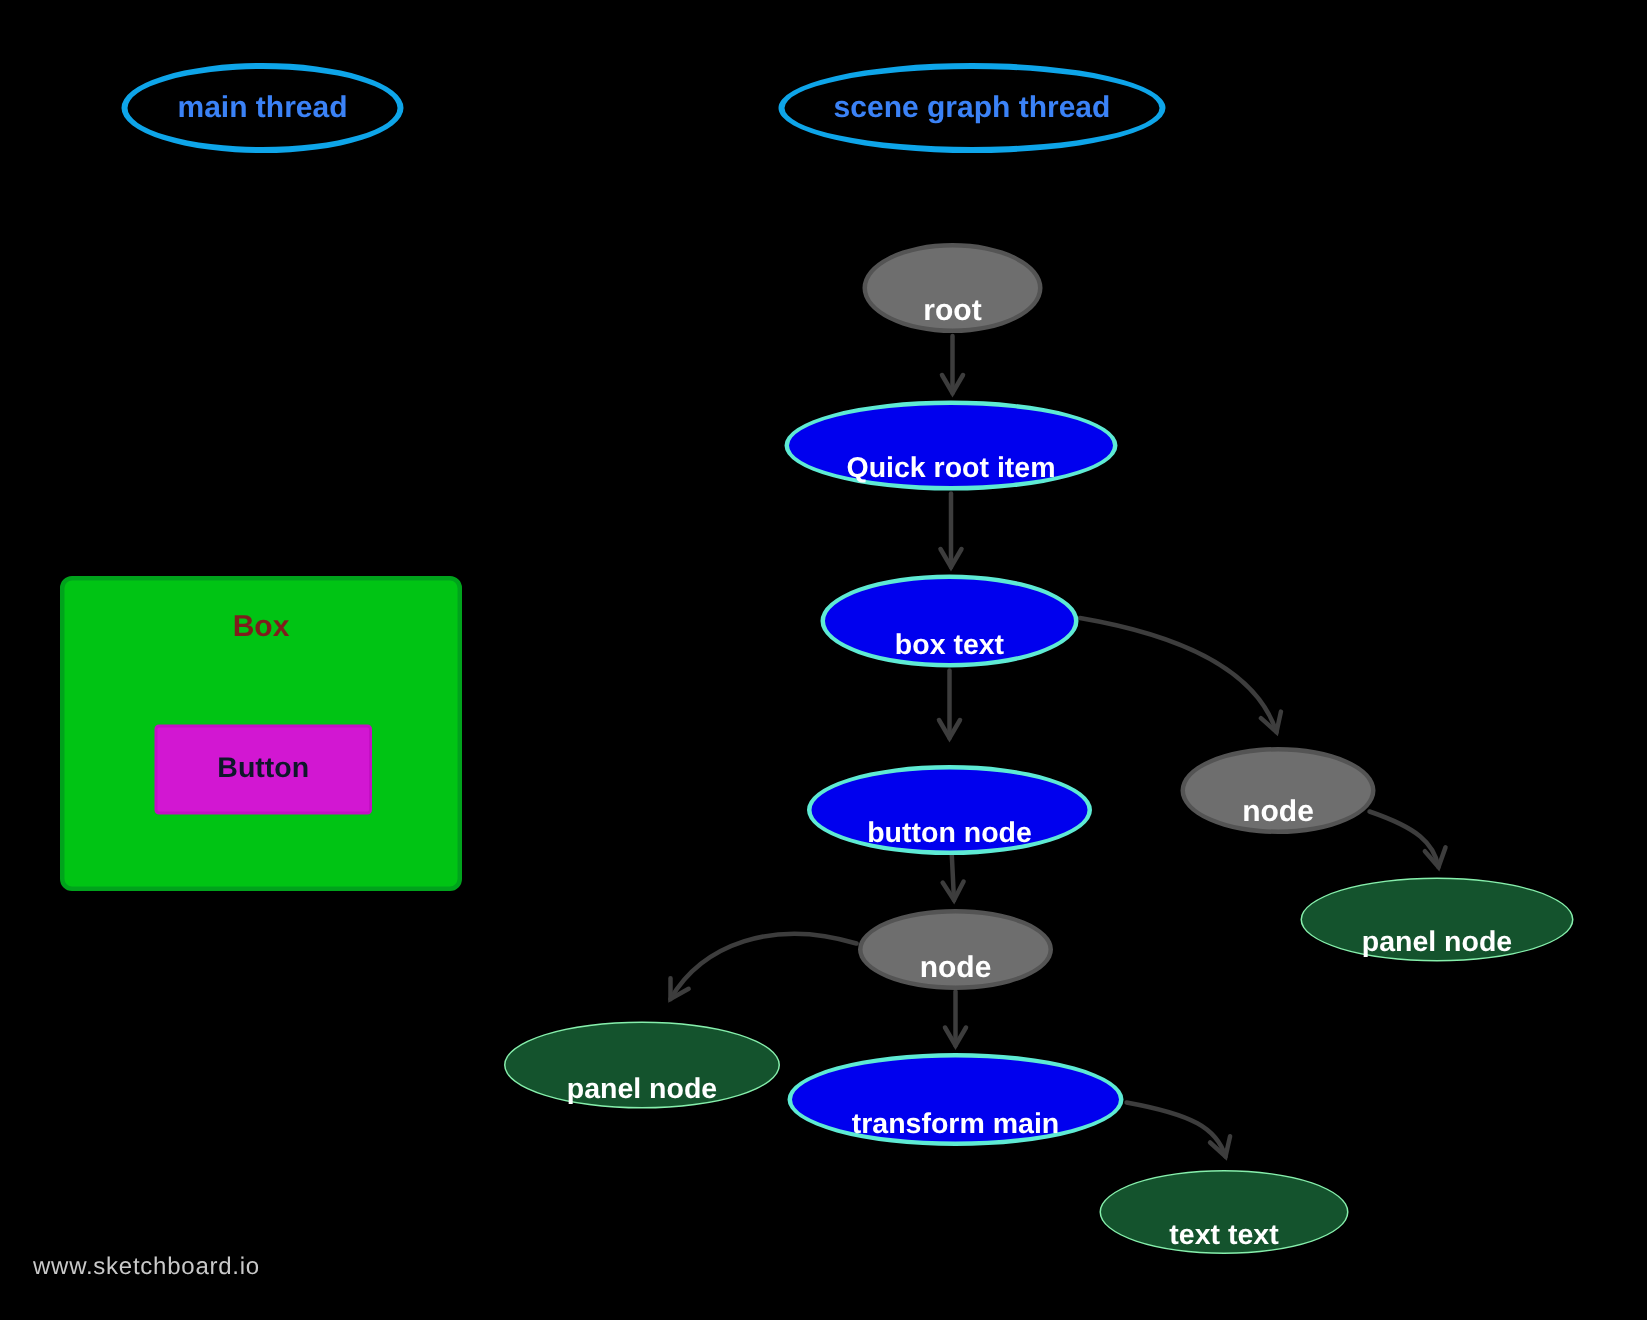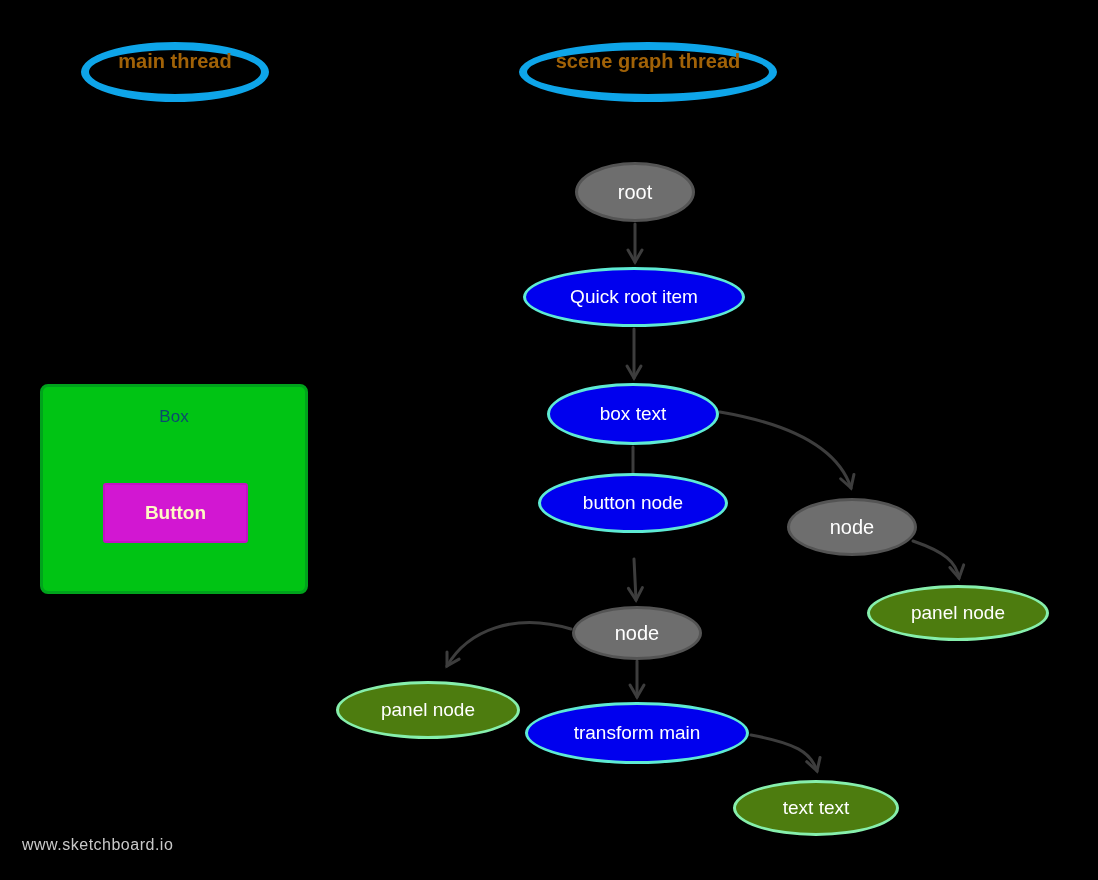--- a/index.html
+++ b/index.html
@@ -20,55 +20,55 @@
   .edge {
     fill: none;
     stroke: #3d3d3d;
     stroke-width: 3;
     stroke-linecap: round;
   }
   
   .thread {
     position: absolute;
     transform: translate(-50%, -50%);
-    border: 8px solid #0ea5e9;
+    border: 4px solid #0ea5e9;
     border-radius: 50%;
     display: flex;
-    align-items: flex-start;
+    align-items: center;
     justify-content: center;
-    color: #a16207;
+    color: #3b82f6;
     font-weight: bold;
     font-size: 20px;
     box-sizing: border-box;
   }
   .thread-main  { left: 175px; top: 72px; width: 188px; height: 60px; }
   .thread-scene { left: 648px; top: 72px; width: 258px; height: 60px; }
 
   
   .node {
     position: absolute;
     transform: translate(-50%, -50%);
     border-radius: 50%;
     display: flex;
-    align-items: center;
+    align-items: flex-end;
     justify-content: center;
     color: #ffffff;
-    font-weight: normal;
+    font-weight: bold;
     font-size: 19px;
     box-sizing: border-box;
     white-space: nowrap;
   }
   .node-gray { background: #6e6e6e; border: 3px solid #545454; }
   .node-blue { background: #0000ee; border: 3px solid #5eead4; }
-  .node-red  { background: #4d7c0f; border: 3px solid #86efac; }
+  .node-red  { background: #14532d; border: 1px solid #86efac; }
 
   .n-root        { left: 635px; top: 192px; width: 120px; height: 60px; font-size: 20px; }
   .n-quick       { left: 634px; top: 297px; width: 222px; height: 60px; }
   .n-boxnode     { left: 633px; top: 414px; width: 172px; height: 62px; }
-  .n-buttonnode  { left: 633px; top: 503px; width: 190px; height: 60px; }
+  .n-buttonnode  { left: 633px; top: 540px; width: 190px; height: 60px; }
   .n-node-a      { left: 852px; top: 527px; width: 130px; height: 58px; font-size: 20px; }
   .n-panel-a     { left: 958px; top: 613px; width: 182px; height: 56px; }
   .n-node-b      { left: 637px; top: 633px; width: 130px; height: 54px; font-size: 20px; }
   .n-panel-b     { left: 428px; top: 710px; width: 184px; height: 58px; }
   .n-transform   { left: 637px; top: 733px; width: 224px; height: 62px; }
   .n-textnode    { left: 816px; top: 808px; width: 166px; height: 56px; }
 
   
   .ui-box {
     position: absolute;
@@ -76,36 +76,36 @@
     width: 268px; height: 210px;
     background: #00c414;
     border: 3px solid #00a31c;
     border-radius: 8px;
     box-sizing: border-box;
   }
   .ui-box-label {
     position: absolute;
     left: 0; right: 0; top: 20px;
     text-align: center;
-    color: #0c4a6e;
-    font-weight: normal;
-    font-size: 17px;
+    color: #7f1d1d;
+    font-weight: bold;
+    font-size: 20px;
   }
   .ui-button {
     position: absolute;
     left: 103px; top: 483px;
     width: 145px; height: 60px;
     background: #d217d2;
     border: 2px solid #c410c4;
     border-radius: 3px;
     box-sizing: border-box;
     display: flex;
     align-items: center;
     justify-content: center;
-    color: #fef9c3;
+    color: #0f172a;
     font-weight: bold;
     font-size: 19px;
   }
   .watermark {
     position: absolute;
     left: 22px; top: 836px;
     color: #c9c9c9;
     font-size: 16px;
     letter-spacing: 0.5px;
   }

